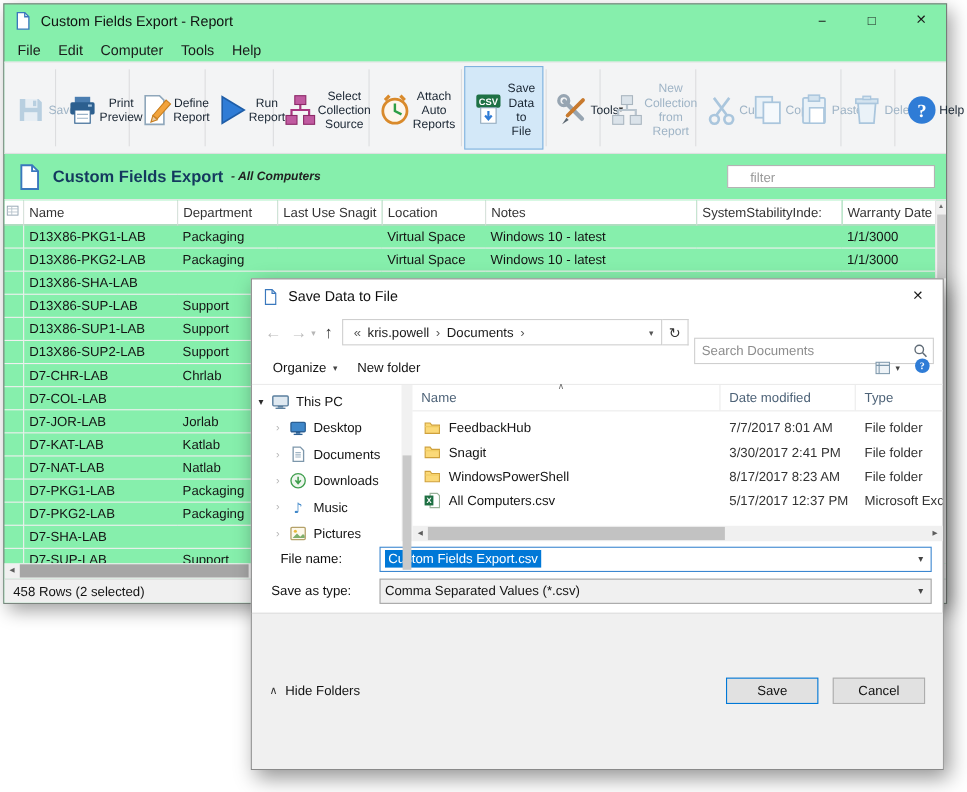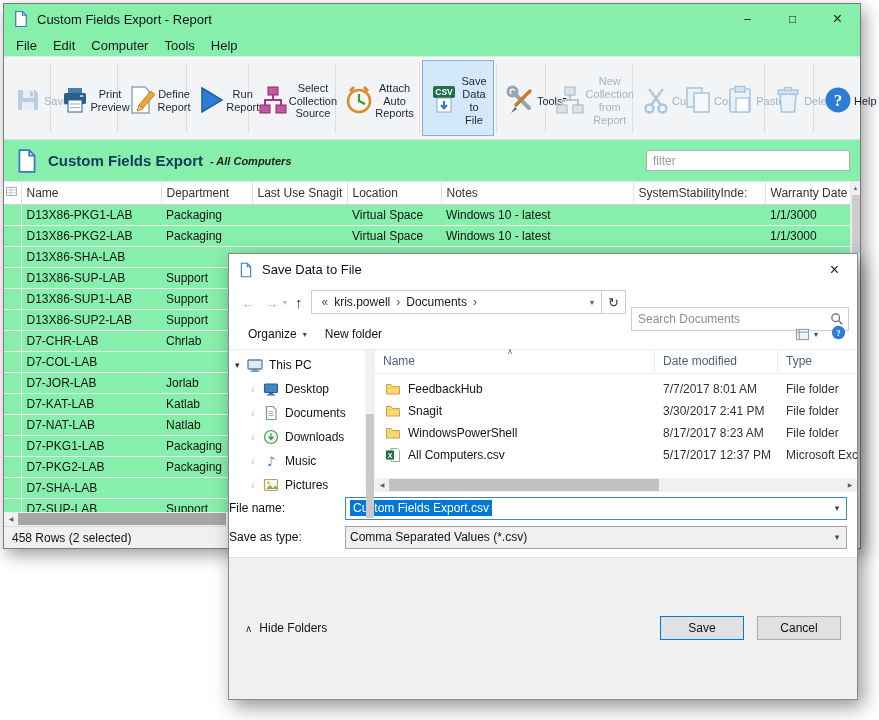--- a/index.html
+++ b/index.html
@@ -27,21 +27,21 @@
   .tbtn .lbl { font-size:11px; line-height:1.18; text-align:center; color:#1a2633; margin-top:3px; }
   .tbtn.disabled .lbl { color:#9fb4c6; }
   .tbtn.active { background:#d3e8f8; border-color:#7fb2de; }
   .tmenu { font-size:8px; color:#333; line-height:1; margin-top:1px; }
   .tsep { width:1px; background:#dcdddf; margin:3px 2px; }
 
   .report-header { height:42px; display:flex; align-items:center; padding:0 10px; border-bottom:1px solid #e8e8e8; }
   .report-header .icon { width:26px; height:26px; }
   .rtitle { font-size:15px; font-weight:bold; color:#14395e; margin-left:8px; }
   .rsub { font-size:11px; font-style:italic; font-weight:bold; color:#222; margin-left:7px; }
-  .filter { margin-left:auto; width:204px; height:21px; border:1px solid #b3b3b3; font-size:12px; padding:0 6px; font-family:inherit; }
+  .filter { margin-left:auto; width:189px; height:21px; border:1px solid #b3b3b3; font-size:12px; padding:0 20px; font-family:inherit; }
   .filter::placeholder { color:#9a9a9a; }
 
   .grid { position:relative; height:330px; overflow:hidden; }
   table { border-collapse:collapse; width:846px; table-layout:fixed; font-size:12px; }
   thead th { height:22px; font-weight:normal; color:#333; text-align:left; padding:0 5px;
     border-right:1px solid #e2e2e2; border-bottom:1px solid #cfcfcf; background:#fff; overflow:hidden; white-space:nowrap; }
   thead th.c-icon { padding:0 1px; }
   thead th .icon { width:13px; height:13px; }
   tbody td { height:21px; padding:0 5px; border-bottom:1px solid #f0f0f0; color:#141414; white-space:nowrap; overflow:hidden; }
   tbody td.c-icon { border-right:1px solid #f0f0f0; }
@@ -104,21 +104,21 @@
   .fitem .c-name { width:280px; display:flex; align-items:center; gap:7px; padding-left:10px; overflow:hidden; white-space:nowrap; }
   .fitem .icon { width:16px; height:16px; flex:0 0 16px; }
   .fitem .c-date { width:123px; padding:0 8px; color:#333; white-space:nowrap; }
   .fitem .c-type { flex:1; padding:0 8px; overflow:hidden; white-space:nowrap; color:#333; }
   .fhscroll { height:14px; flex:0 0 14px; background:#f0f0f0; position:relative; }
   .fhscroll .sarr { position:absolute; top:0; width:14px; height:14px; font-size:6px; color:#5d5d5d; text-align:center; line-height:14px; }
   .fhscroll .sarr.l { left:0; } .fhscroll .sarr.r { right:0; }
   .fhscroll .thumb { position:absolute; left:14px; top:1px; width:56%; height:12px; background:#c2c2c2; }
 
   .frow { height:27px; flex:0 0 27px; display:flex; align-items:center; padding-right:10px; margin-top:3px; }
-  .frow label { width:116px; text-align:left; font-size:12px; color:#101010; padding-right:8px; flex:0 0 116px; }
+  .frow label { width:116px; text-align:center; font-size:12px; color:#101010; padding-right:8px; flex:0 0 116px; }
   .combo { flex:1; height:23px; border:1px solid #a5a5a5; display:flex; align-items:center; font-size:12px; padding-left:4px; background:#fff; min-width:0; }
   .combo.focusd { border-color:#3c87d0; }
   .combo .seltext { background:#0078d7; color:#fff; padding:1px 3px; white-space:nowrap; overflow:hidden; }
   .combo .plain { color:#141414; white-space:nowrap; overflow:hidden; }
   .combo .dd { margin-left:auto; width:18px; text-align:center; color:#444; font-size:9px; flex:0 0 18px; }
   .combo.gray { background:#f0f0f0; }
 
   .dfooter { flex:1; background:#f0f0f0; border-top:1px solid #dfdfdf; display:flex; align-items:center; padding:0 16px; margin-top:6px; }
   .hidef { font-size:12px; color:#141414; display:flex; align-items:center; gap:7px; }
   .chevup { font-size:10px; color:#333; }

